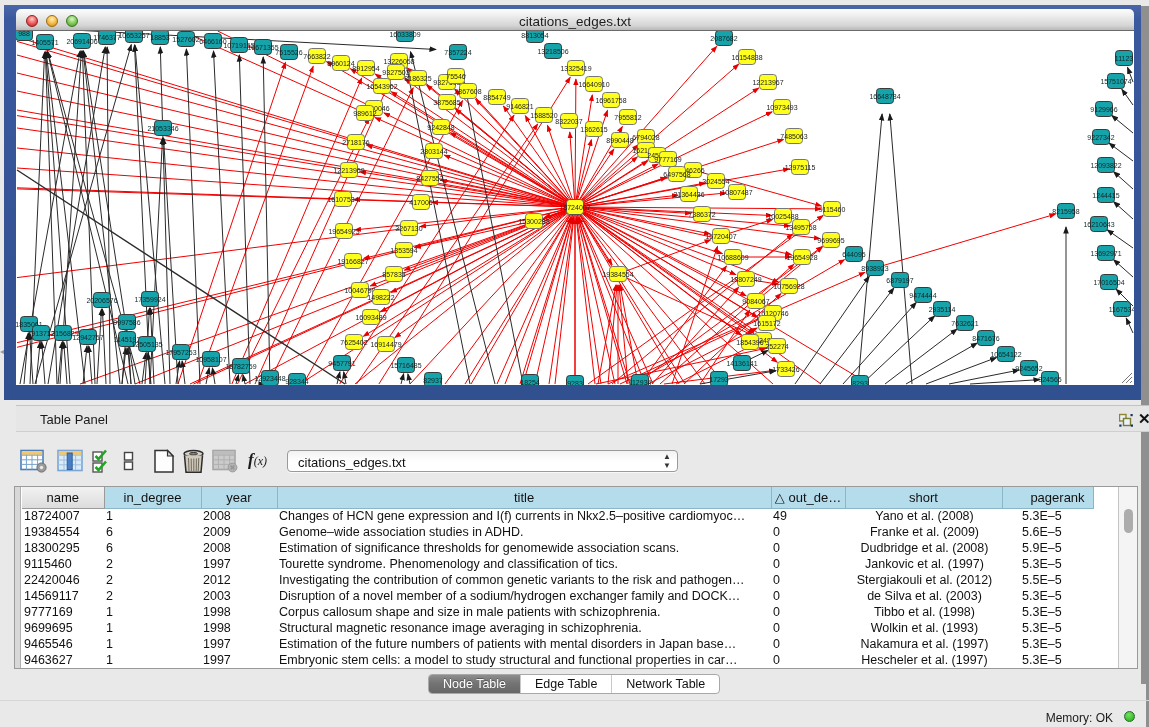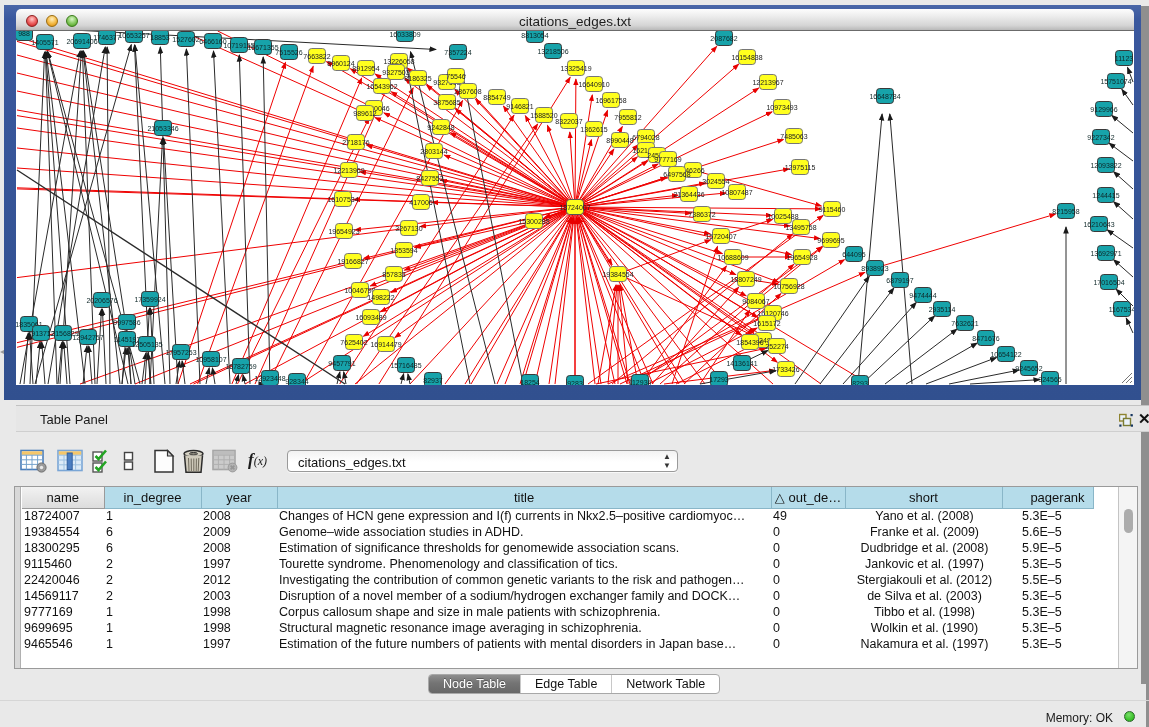--- a/index.html
+++ b/index.html
@@ -1031,30 +1031,39 @@
             <td class="c4">0</td>
             <td class="c5">Tibbo et al. (1998)</td>
             <td class="c6">5.3E–5</td>
           </tr>
 <tr>
             <td class="c0">9699695</td>
             <td class="c1">1</td>
             <td class="c2">1998</td>
             <td class="c3">Structural magnetic resonance image averaging in schizophrenia.</td>
             <td class="c4">0</td>
-            <td class="c5">Wolkin et al. (1990)</td>
+            <td class="c5">Wolkin et al. (1993)</td>
             <td class="c6">5.3E–5</td>
           </tr>
 <tr>
             <td class="c0">9465546</td>
             <td class="c1">1</td>
             <td class="c2">1997</td>
             <td class="c3">Estimation of the future numbers of patients with mental disorders in Japan base…</td>
             <td class="c4">0</td>
             <td class="c5">Nakamura et al. (1997)</td>
+            <td class="c6">5.3E–5</td>
+          </tr>
+<tr>
+            <td class="c0">9463627</td>
+            <td class="c1">1</td>
+            <td class="c2">1997</td>
+            <td class="c3">Embryonic stem cells: a model to study structural and functional properties in car…</td>
+            <td class="c4">0</td>
+            <td class="c5">Hescheler et al. (1997)</td>
             <td class="c6">5.3E–5</td>
           </tr>
     </tbody>
       </table>
     <div id="vsb">
         <div class="th"></div>
       </div>
   </div>
   <div id="tabs">
       <div class="sel">Node Table</div>

